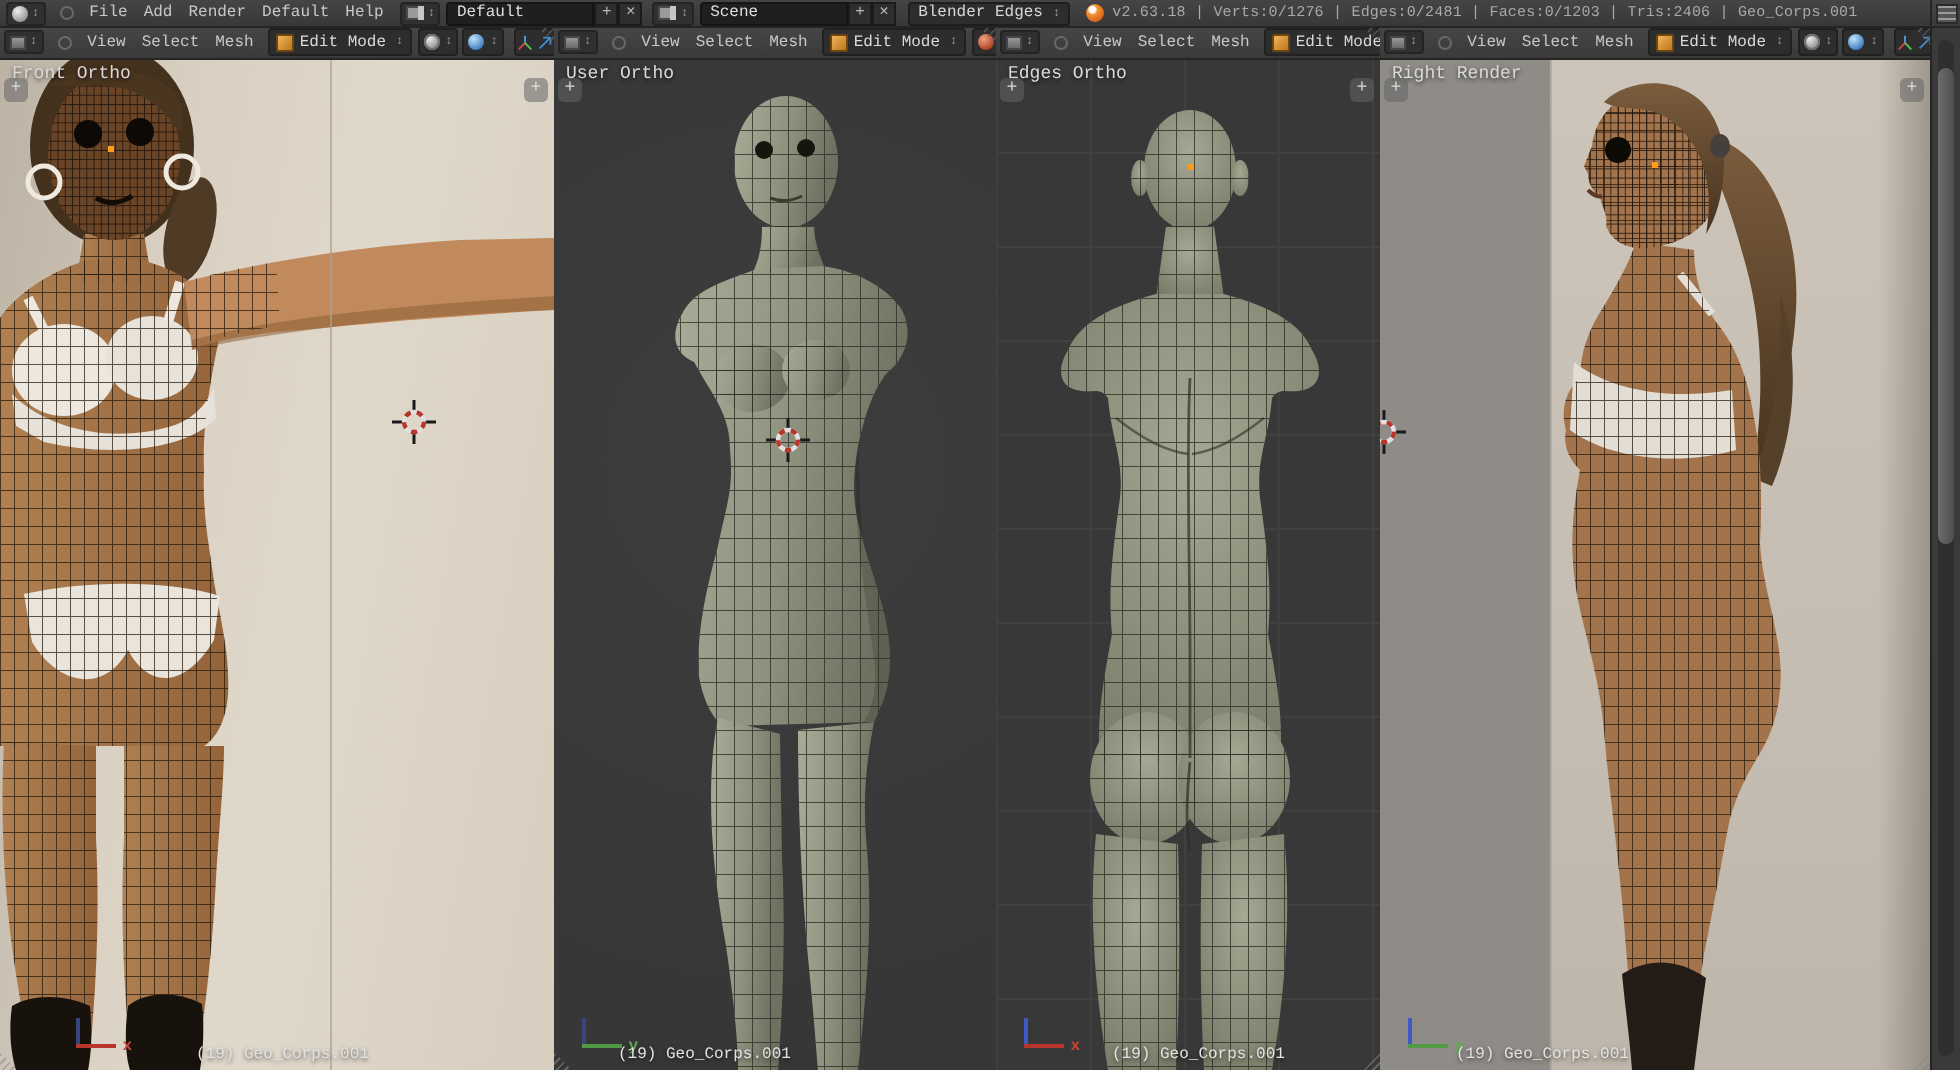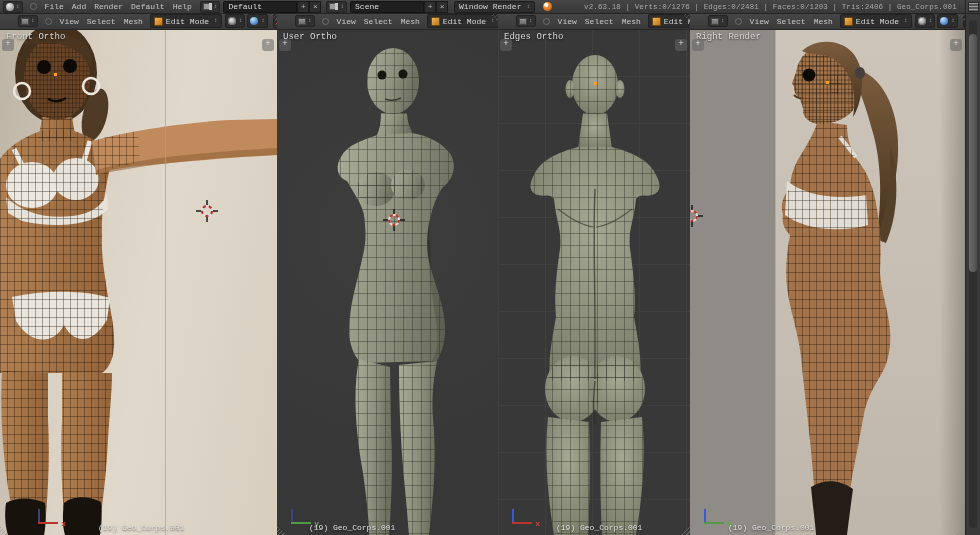--- a/index.html
+++ b/index.html
@@ -19,26 +19,26 @@
   .collapse{width:5px;height:5px;border:1px solid #8d8d8d;border-radius:50%;opacity:.55;margin:0 4px;flex:none;}
   .hmenu{font-size:8px;color:#c8c8c8;padding:0 4px;flex:none;}
   .field{display:inline-flex;align-items:center;height:10px;background:#1f1f1f;border:1px solid #151515;
          border-radius:2px 0 0 2px;padding:0 4px;color:#dedede;width:64px;flex:none;}
   .fieldbtn{height:10px;width:10px;background:#2e2e2e;border:1px solid #1b1b1b;color:#b8b8b8;
             display:inline-flex;align-items:center;justify-content:center;font-size:8px;flex:none;}
   .engdd{display:inline-flex;align-items:center;height:10px;background:#2d2d2d;border:1px solid #1d1d1d;
          border-radius:2px;padding:0 4px;gap:3px;color:#d6d6d6;margin-left:6px;flex:none;}
   .blogo{width:9px;height:9px;border-radius:50%;flex:none;margin:0 4px 0 8px;
          background:radial-gradient(circle at 36% 32%,#ffffff 0 1.5px,#f09336 2.5px,#e4711f 60%,#b6520e);}
-  .stats{color:#a9a9a9;font-size:7.5px;letter-spacing:.1px;margin-left:28px;}
+  .stats{color:#a9a9a9;font-size:7.5px;letter-spacing:.1px;}
   
   .vp{position:absolute;top:13px;height:522px;overflow:hidden;box-shadow:inset 1px 0 0 #232323;}
   .vph{position:absolute;top:0;left:0;right:0;height:16px;z-index:4;
        background:linear-gradient(#464646,#3a3a3a);border-bottom:1px solid #252525;
-       display:flex;align-items:center;padding:0 18px;overflow:hidden;white-space:nowrap;}
+       display:flex;align-items:center;padding:0 2px;overflow:hidden;white-space:nowrap;}
   .modedd{display:inline-flex;align-items:center;height:12px;background:#2d2d2d;border:1px solid #212121;
           border-radius:2px;padding:0 3px;margin:0 3px;gap:3px;flex:none;}
   .cubeico{width:7px;height:7px;background:linear-gradient(135deg,#f0b45f,#bd7616);border:1px solid #6e4610;border-radius:1px;flex:none;}
   .modetxt,.oritxt{font-size:8px;color:#dadada;}
   .icodd{display:inline-flex;align-items:center;height:12px;background:#2d2d2d;border:1px solid #212121;
          border-radius:2px;padding:0 2px;margin-right:2px;gap:1px;flex:none;}
   .ball{width:8px;height:8px;border-radius:50%;flex:none;}
   .ball-wire{background:radial-gradient(circle at 35% 30%,#ececec,#8a8a8a 72%);box-shadow:inset 0 0 0 1px #6f6f6f;}
   .ball-red{background:radial-gradient(circle at 35% 30%,#f0a080,#a83c1e 78%);}
   .ball-blue{background:radial-gradient(circle at 35% 30%,#bfe3fa,#3a78c0 78%);}
@@ -146,21 +146,21 @@
     <span class="fieldbtn">+</span>
     <span class="fieldbtn">×</span>
     <span class="edbtn" style="margin-left:5px">
       <span class="layico"></span>
       <span class="arr">↕</span>
     </span>
     <span class="field">Scene</span>
     <span class="fieldbtn">+</span>
     <span class="fieldbtn">×</span>
     <span class="engdd">
-      <span>Window Render</span>
+      <span>Blender Edges</span>
       <span class="arr">↕</span>
     </span>
     <span class="blogo"></span>
     <span class="stats">v2.63.18 | Verts:0/1276 | Edges:0/2481 | Faces:0/1203 | Tris:2406 | Geo_Corps.001</span>
   </div>
 
   <div class="vp" style="left:0;width:277px">
     <div class="vph">
       <span class="edbtn">
         <span class="ed3d"></span>

